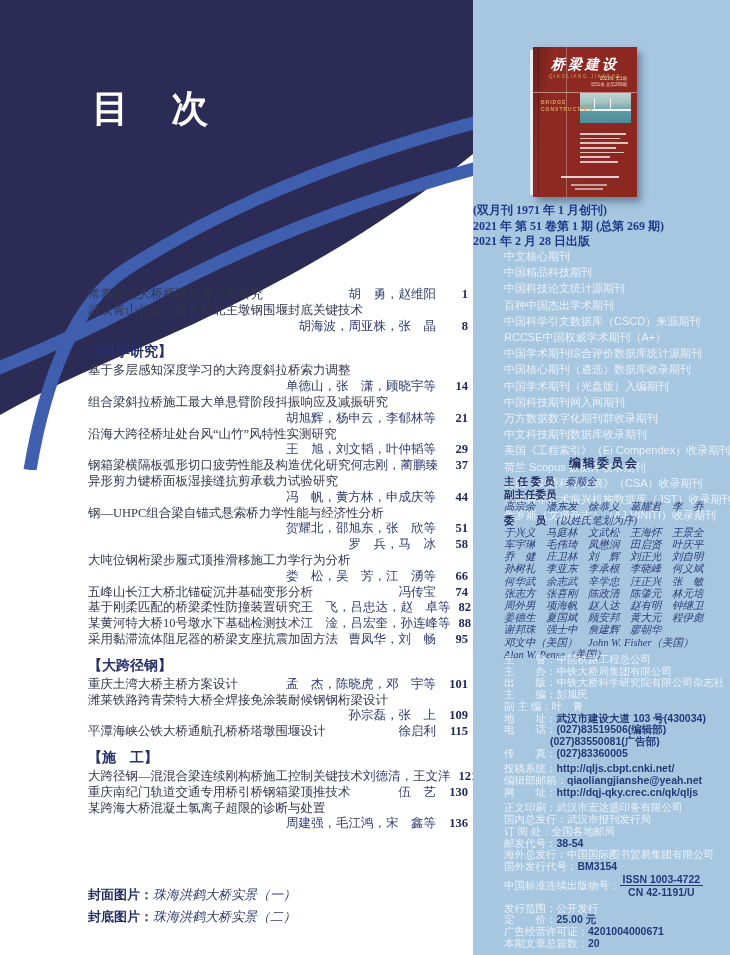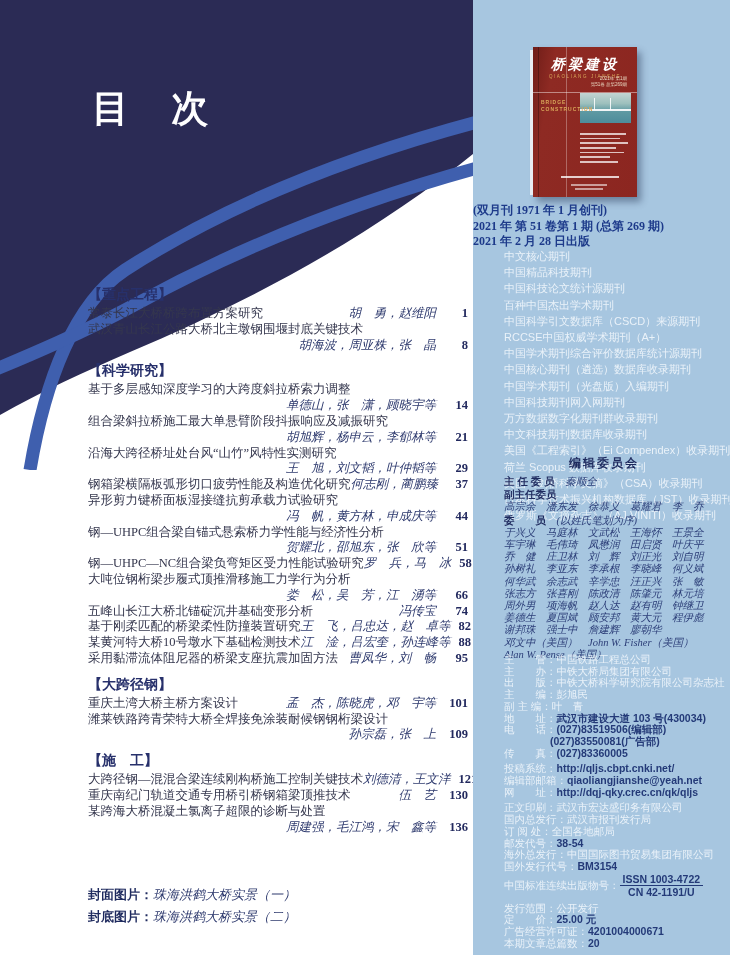--- a/index.html
+++ b/index.html
@@ -64,41 +64,40 @@
   .issn-row{height:26px;display:flex;align-items:center;}
   
   .toc{position:absolute;left:88px;top:286px;width:380px;}
   .sec{margin-top:10px;}
   .sec:first-child{margin-top:0;}
   .sec-h{font-size:14px;font-weight:bold;color:#27306b;height:19px;
          font-family:"Liberation Sans","DejaVu Sans",sans-serif;}
   .l{display:flex;align-items:baseline;height:15.8px;font-size:12.5px;color:#35374e;}
   .l .t{white-space:nowrap;}
   .l .fill{flex:1;}
-  .l .a{font-style:italic;color:#2e3a6e;white-space:nowrap;text-align:center;}
+  .l .a{color:#2e3a6e;white-space:nowrap;text-align:center;}
   .l .pg{width:24px;text-align:right;font-weight:bold;color:#22295e;margin-left:8px;}
   .toc-footer{position:absolute;left:88px;top:884px;font-size:13px;line-height:22px;}
   .toc-footer .flab{font-weight:bold;color:#1e2a5e;font-family:"Liberation Sans",sans-serif;}
   .toc-footer .fval{font-style:italic;color:#2e3a6e;}
 </style>
 </head>
 <body>
 
 <div class="stage">
 
   <svg class="hdr-svg" width="478" height="470" viewBox="0 0 478 470">
     <path d="M0,0 H478 V150 C370,238 248,302 130,352 C86,371 40,392 0,415 Z" fill="#2b2b55"></path>
     <path d="M492,118 C330,160 210,215 125,270 C75,303 45,380 30,470" fill="none" stroke="#3f5fae" stroke-width="13"></path>
     <path d="M492,164 C350,202 235,250 140,302 C85,332 28,356 -25,378" fill="none" stroke="#3f5fae" stroke-width="13"></path>
   </svg>
   <div class="muci">目 次</div>
 
   <div class="toc">
       <div class="sec">
-        <div class="sec-h">【重点工程】</div>
         <div class="l">
           <span class="t">常泰长江大桥桥跨布置方案研究</span>
           <span class="fill"></span>
           <span class="a">胡　勇，赵维阳</span>
           <span class="pg">1</span>
         </div>
         <div class="l">
           <span class="t">武汉青山长江公路大桥北主墩钢围堰封底关键技术</span>
         </div>
         <div class="l">
@@ -149,21 +148,20 @@
         </div>
         <div class="l">
           <span class="t">钢—UHPC组合梁自锚式悬索桥力学性能与经济性分析</span>
         </div>
         <div class="l">
           <span class="fill"></span>
           <span class="a">贺耀北，邵旭东，张　欣等</span>
           <span class="pg">51</span>
         </div>
         <div class="l">
-          <span class="t">钢—UHPC—NC组合梁负弯矩区受力性能试验研究</span>
           <span class="fill"></span>
           <span class="a">罗　兵，马　冰</span>
           <span class="pg">58</span>
         </div>
         <div class="l">
           <span class="t">大吨位钢桁梁步履式顶推滑移施工力学行为分析</span>
         </div>
         <div class="l">
           <span class="fill"></span>
           <span class="a">娄　松，吴　芳，江　湧等</span>
@@ -202,20 +200,26 @@
           <span class="a">孟　杰，陈晓虎，邓　宇等</span>
           <span class="pg">101</span>
         </div>
         <div class="l">
           <span class="t">潍莱铁路跨青荣特大桥全焊接免涂装耐候钢钢桁梁设计</span>
         </div>
         <div class="l">
           <span class="fill"></span>
           <span class="a">孙宗磊，张　上</span>
           <span class="pg">109</span>
+        </div>
+        <div class="l">
+          <span class="t">平潭海峡公铁大桥通航孔桥桥塔墩围堰设计</span>
+          <span class="fill"></span>
+          <span class="a">徐启利</span>
+          <span class="pg">115</span>
         </div>
       </div>
       <div class="sec">
         <div class="sec-h">【施　工】</div>
         <div class="l">
           <span class="t">大跨径钢—混混合梁连续刚构桥施工控制关键技术</span>
           <span class="fill"></span>
           <span class="a">刘德清，王文洋</span>
           <span class="pg">121</span>
         </div>

